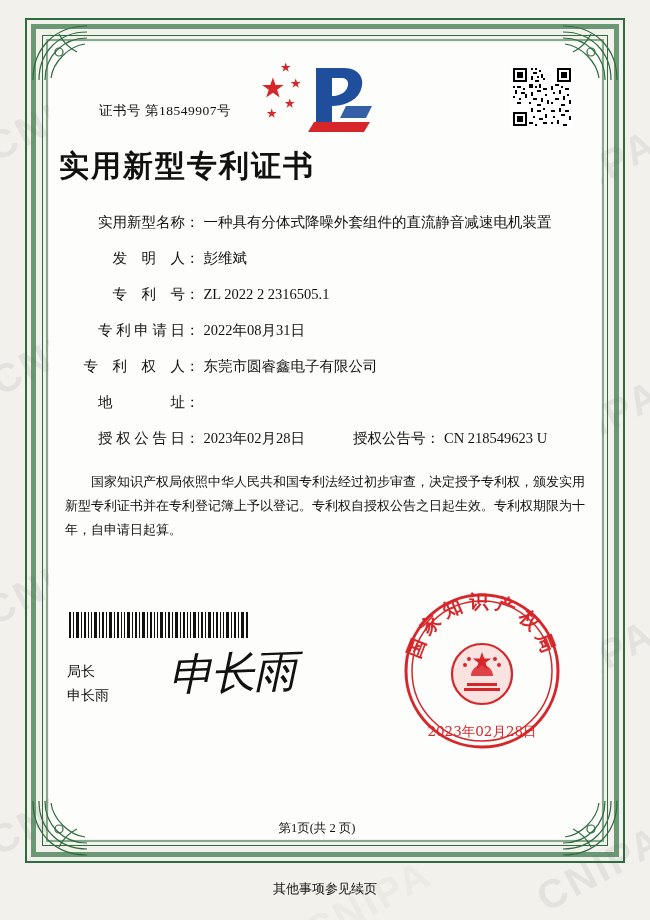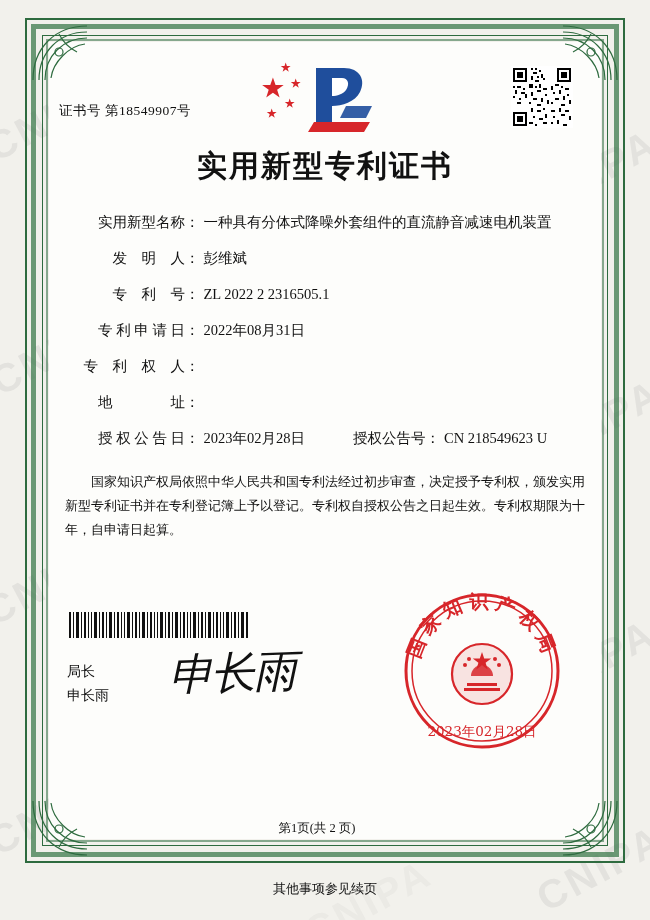--- a/index.html
+++ b/index.html
@@ -90,20 +90,21 @@
     position: absolute;
     left: 34px;
     right: 34px;
     top: 34px;
     bottom: 30px;
   }
 
   .cert-no {
     font-size: 13.5px;
     color: #111;
+    margin-left: 40px;
     margin-top: 50px;
     letter-spacing: .5px;
   }
 
   
   .logo {
     position: absolute;
     left: 50%;
     transform: translateX(-50%);
     top: 8px;
@@ -115,21 +116,21 @@
     position: absolute;
     right: 18px;
     top: 14px;
     width: 62px;
     height: 62px;
     background: #fff;
   }
   .qr svg { display: block; }
 
   .title {
-    text-align: center;
+    text-align: left;
     font-size: 30px;
     font-weight: bold;
     letter-spacing: 2px;
     color: #111;
     margin-top: 26px;
     font-family: "DejaVu Serif", serif;
   }
 
   .fields {
     margin-top: 26px;
@@ -418,20 +419,21 @@
 
       <div class="row">
         <span class="lbl">专 利 申 请 日</span>
         <span class="colon">：</span>
         <span class="val">2022年08月31日</span>
       </div>
 
       <div class="row">
         <span class="lbl">专　利　权　人</span>
         <span class="colon">：</span>
+        <span class="val">东莞市圆睿鑫电子有限公司</span>
       </div>
 
       <div class="row">
         <span class="lbl">地　　　　址</span>
         <span class="colon">：</span>
       </div>
 
       <div class="row">
         <span class="lbl">授 权 公 告 日</span>
         <span class="colon">：</span>

